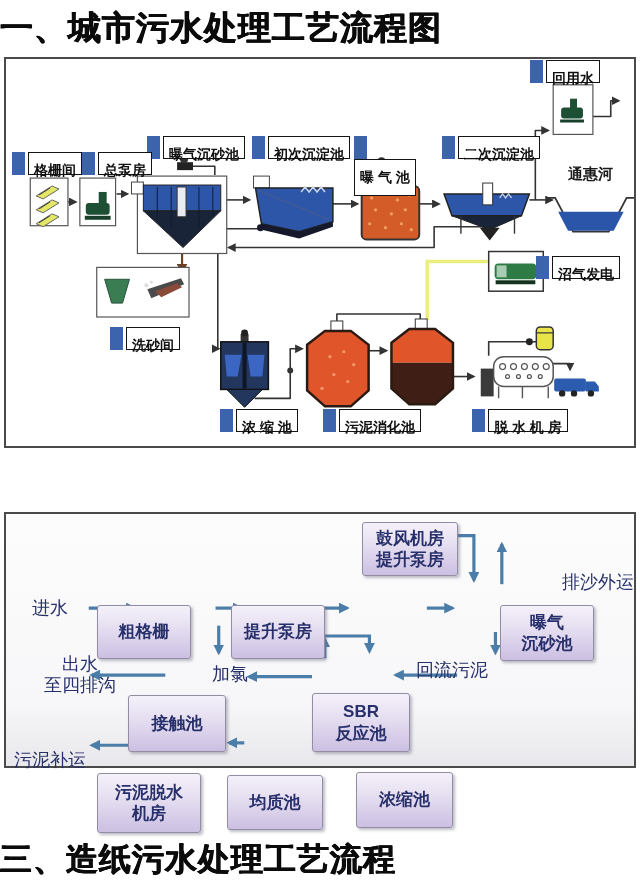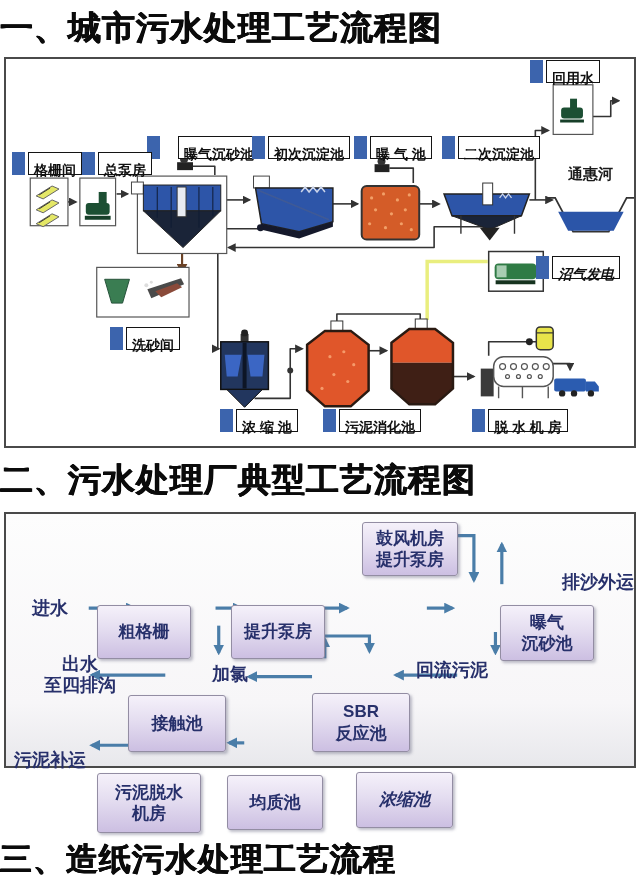--- a/index.html
+++ b/index.html
@@ -16,21 +16,21 @@
   .tag{position:absolute;display:flex;height:23px;}
   .tag .sq{width:13px;height:23px;background:#3c64ad;margin-right:3px;flex:none;}
   .tag .bx{background:#fff;border:1.6px solid #141414;color:#101010;font-weight:bold;
            font-size:14px;line-height:19px;padding:8px 5px;white-space:nowrap;}
   .plainlab{position:absolute;color:#1a1a1a;font-weight:bold;font-size:15px;white-space:nowrap;}
   
   .fbox{position:absolute;display:flex;align-items:center;justify-content:center;text-align:center;
         background:linear-gradient(180deg,#f5f1fa 0%,#e4ddf0 45%,#ccbfe2 100%);
         border:1px solid #938da3;border-radius:3px;box-shadow:2px 2px 3px rgba(110,110,135,.45);
         color:#27306b;font-weight:bold;font-size:17px;line-height:1.25;white-space:pre-line;box-sizing:border-box;}
-  .flabel{position:absolute;color:#27306b;font-weight:bold;font-size:18px;white-space:pre-line;line-height:1.15;}
+  .flabel{position:absolute;color:#27306b;font-weight:normal;font-size:18px;white-space:pre-line;line-height:1.15;}
 </style>
 </head>
 <body>
 
 <div class="page">
 
   <div class="big-title" style="top:6px;">一、城市污水处理工艺流程图</div>
 
   <div class="panel" id="panel1">
     <svg class="layer" viewBox="0 0 632 390">
@@ -223,68 +223,67 @@
         <circle cx="560" cy="337" r="3.2" fill="#222"></circle>
         <circle cx="572" cy="337" r="3.2" fill="#222"></circle>
         <circle cx="589" cy="337" r="3.2" fill="#222"></circle>
       </g>
     </svg>
 
     <div class="tag" style="left:524px;top:1px;">
       <span class="sq"></span>
       <span class="bx">回用水</span>
     </div>
-    <div class="tag" style="left:141px;top:77px;gap:15px;">
+    <div class="tag" style="left:141px;top:77px;">
       <span class="sq"></span>
       <span class="bx">曝气沉砂池</span>
     </div>
     <div class="tag" style="left:246px;top:77px;">
       <span class="sq"></span>
       <span class="bx">初次沉淀池</span>
     </div>
-    <div class="tag" style="left:348px;top:77px;">
+    <div class="tag" style="left:348px;top:77px;flex-direction:column;">
       <span class="sq"></span>
       <span class="bx">曝 气 池</span>
     </div>
     <div class="tag" style="left:436px;top:77px;">
       <span class="sq"></span>
       <span class="bx">二次沉淀池</span>
     </div>
     <div class="tag" style="left:6px;top:93px;">
       <span class="sq"></span>
       <span class="bx">格栅间</span>
     </div>
     <div class="tag" style="left:76px;top:93px;">
       <span class="sq"></span>
       <span class="bx">总泵房</span>
     </div>
     <div class="tag" style="left:104px;top:268px;">
       <span class="sq"></span>
       <span class="bx">洗砂间</span>
     </div>
-    <div class="tag" style="left:530px;top:197px;font-style:italic;">
+    <div class="tag" style="left:530px;top:197px;">
       <span class="sq"></span>
       <span class="bx">沼气发电</span>
     </div>
     <div class="tag" style="left:214px;top:350px;">
       <span class="sq"></span>
       <span class="bx">浓 缩 池</span>
     </div>
     <div class="tag" style="left:317px;top:350px;">
       <span class="sq"></span>
       <span class="bx">污泥消化池</span>
     </div>
     <div class="tag" style="left:466px;top:350px;">
       <span class="sq"></span>
       <span class="bx">脱 水 机 房</span>
     </div>
     <div class="plainlab" style="left:562px;top:106px;">通惠河</div>
   </div>
 
-  <div class="big-title" style="top:458px;">二、污水处理厂典型工艺流程图</div>
 
   <div class="panel" id="panel2">
     <svg class="layer" viewBox="0 0 632 316">
       <defs>
         <marker id="ahf" viewBox="0 0 10 10" refX="7.5" refY="5" markerWidth="3.4" markerHeight="3.4" orient="auto">
           <path d="M0,0L10,5L0,10z" fill="#4a7da8"></path>
         </marker>
       </defs>
       <g stroke="#4a7da8" stroke-width="4" fill="none" stroke-linejoin="miter">
         <path d="M26,118 H83" marker-end="url(#ahf)"></path>
@@ -312,21 +311,21 @@
     <div class="fbox" style="left:91px;top:91px;width:94px;height:54px;">粗格栅</div>
     <div class="fbox" style="left:225px;top:91px;width:94px;height:54px;">提升泵房</div>
     <div class="fbox" style="left:494px;top:91px;width:94px;height:56px;">曝气
 沉砂池</div>
     <div class="fbox" style="left:122px;top:181px;width:98px;height:57px;">接触池</div>
     <div class="fbox" style="left:306px;top:179px;width:98px;height:59px;">SBR
 反应池</div>
     <div class="fbox" style="left:91px;top:259px;width:104px;height:60px;">污泥脱水
 机房</div>
     <div class="fbox" style="left:221px;top:261px;width:96px;height:55px;">均质池</div>
-    <div class="fbox" style="left:350px;top:258px;width:97px;height:56px;font-style:italic;">浓缩池</div>
+    <div class="fbox" style="left:350px;top:258px;width:97px;height:56px;">浓缩池</div>
 
     <div class="flabel" style="left:26px;top:84px;">进水</div>
     <div class="flabel" style="left:556px;top:58px;">排沙外运</div>
     <div class="flabel" style="left:28px;top:140px;width:92px;text-align:center;">出水
 至四排沟</div>
     <div class="flabel" style="left:206px;top:150px;">加氯</div>
     <div class="flabel" style="left:410px;top:146px;">回流污泥</div>
     <div class="flabel" style="left:8px;top:236px;">污泥补运</div>
   </div>
 

